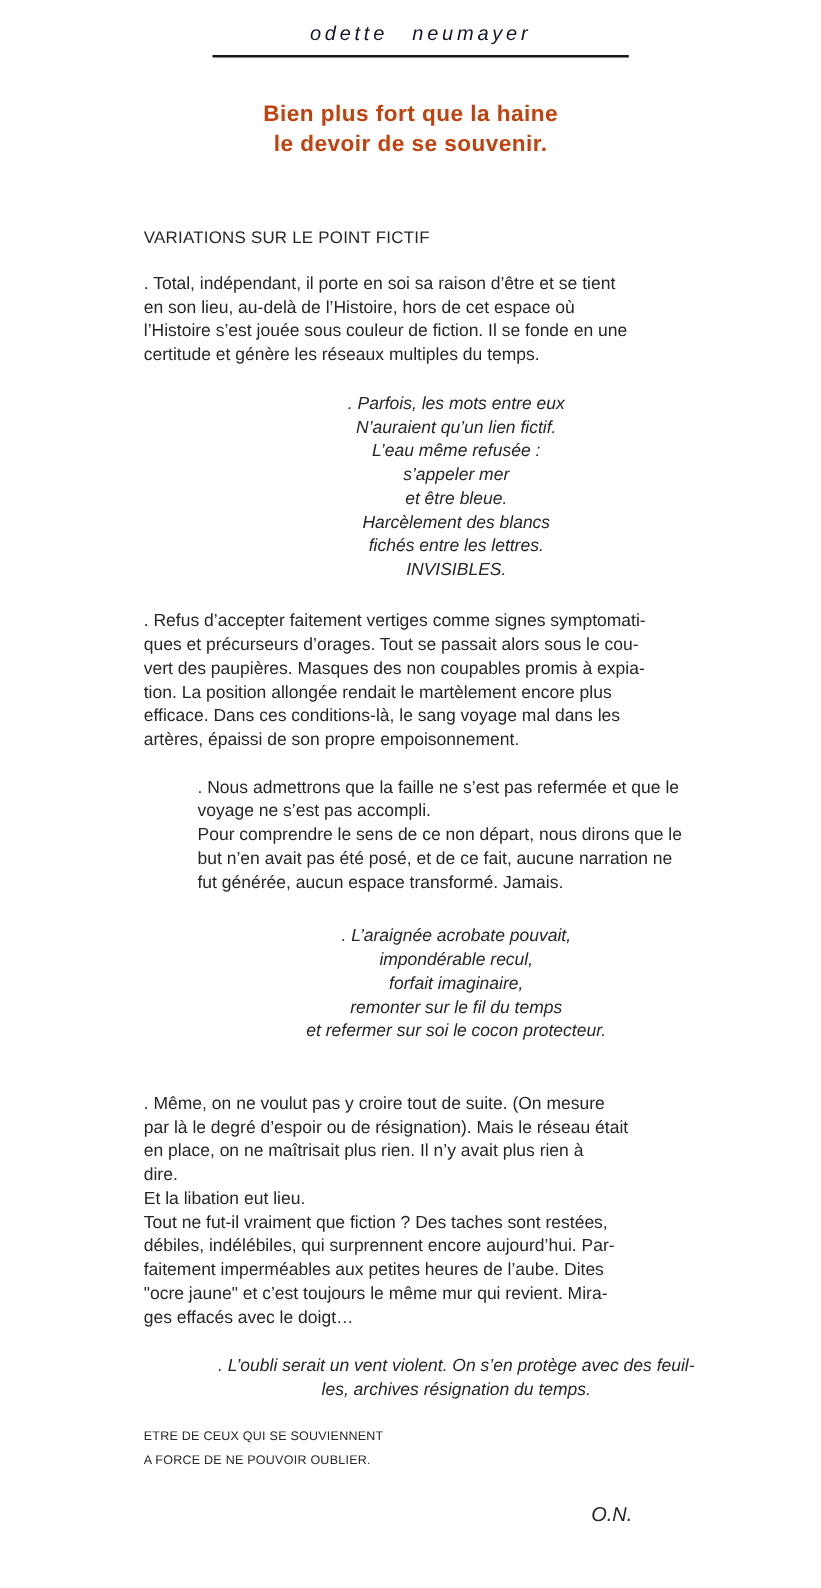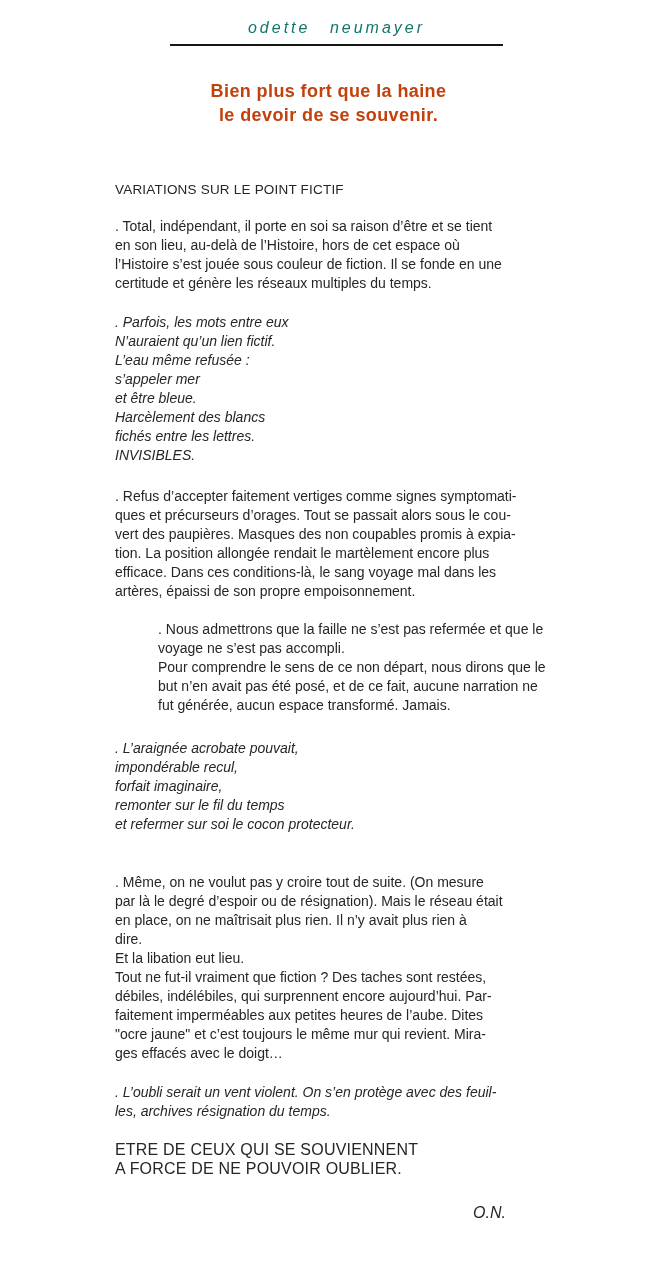--- a/index.html
+++ b/index.html
@@ -19,21 +19,21 @@
   .author {
     position: absolute;
     top: 19px;
     left: 170px;
     width: 333px;
     text-align: center;
     font-style: italic;
     font-size: 16px;
     letter-spacing: 3px;
     word-spacing: 12px;
-    color: #0f766e;
+    color: #0f172a;
   }
   .rule {
     position: absolute;
     top: 44px;
     left: 170px;
     width: 333px;
     height: 2px;
     background: #161616;
   }
   .title {
@@ -55,23 +55,23 @@
     width: 500px;
     font-size: 14px;
     line-height: 19px;
   }
   .line { white-space: pre; }
   .heading {
     font-size: 13.5px;
     letter-spacing: 0.2px;
     margin-bottom: 18px;
   }
-  .verse { font-style: italic; }
+  .verse { font-style: italic; text-align: center; }
   .caps {
-    font-size: 16px;
+    font-size: 10px;
     letter-spacing: 0.2px;
   }
   .mb20 { margin-bottom: 20px; }
   .mb22 { margin-bottom: 22px; }
   .mb19 { margin-bottom: 19px; }
   .mb24 { margin-bottom: 24px; margin-left: 43px; }
   .mb39 { margin-bottom: 39px; }
   .signature {
     margin-top: 25px;
     padding-left: 358px;

